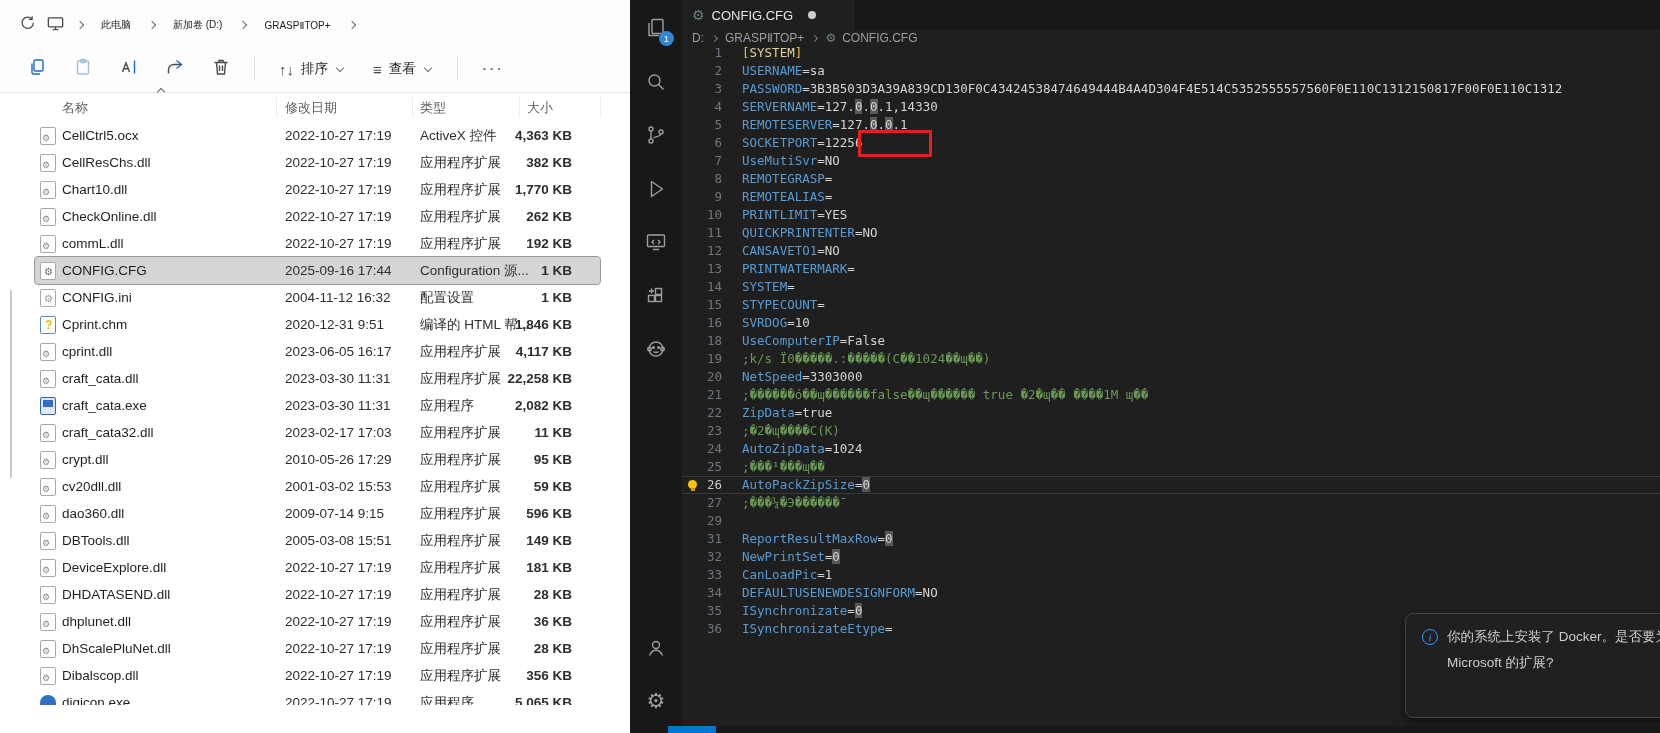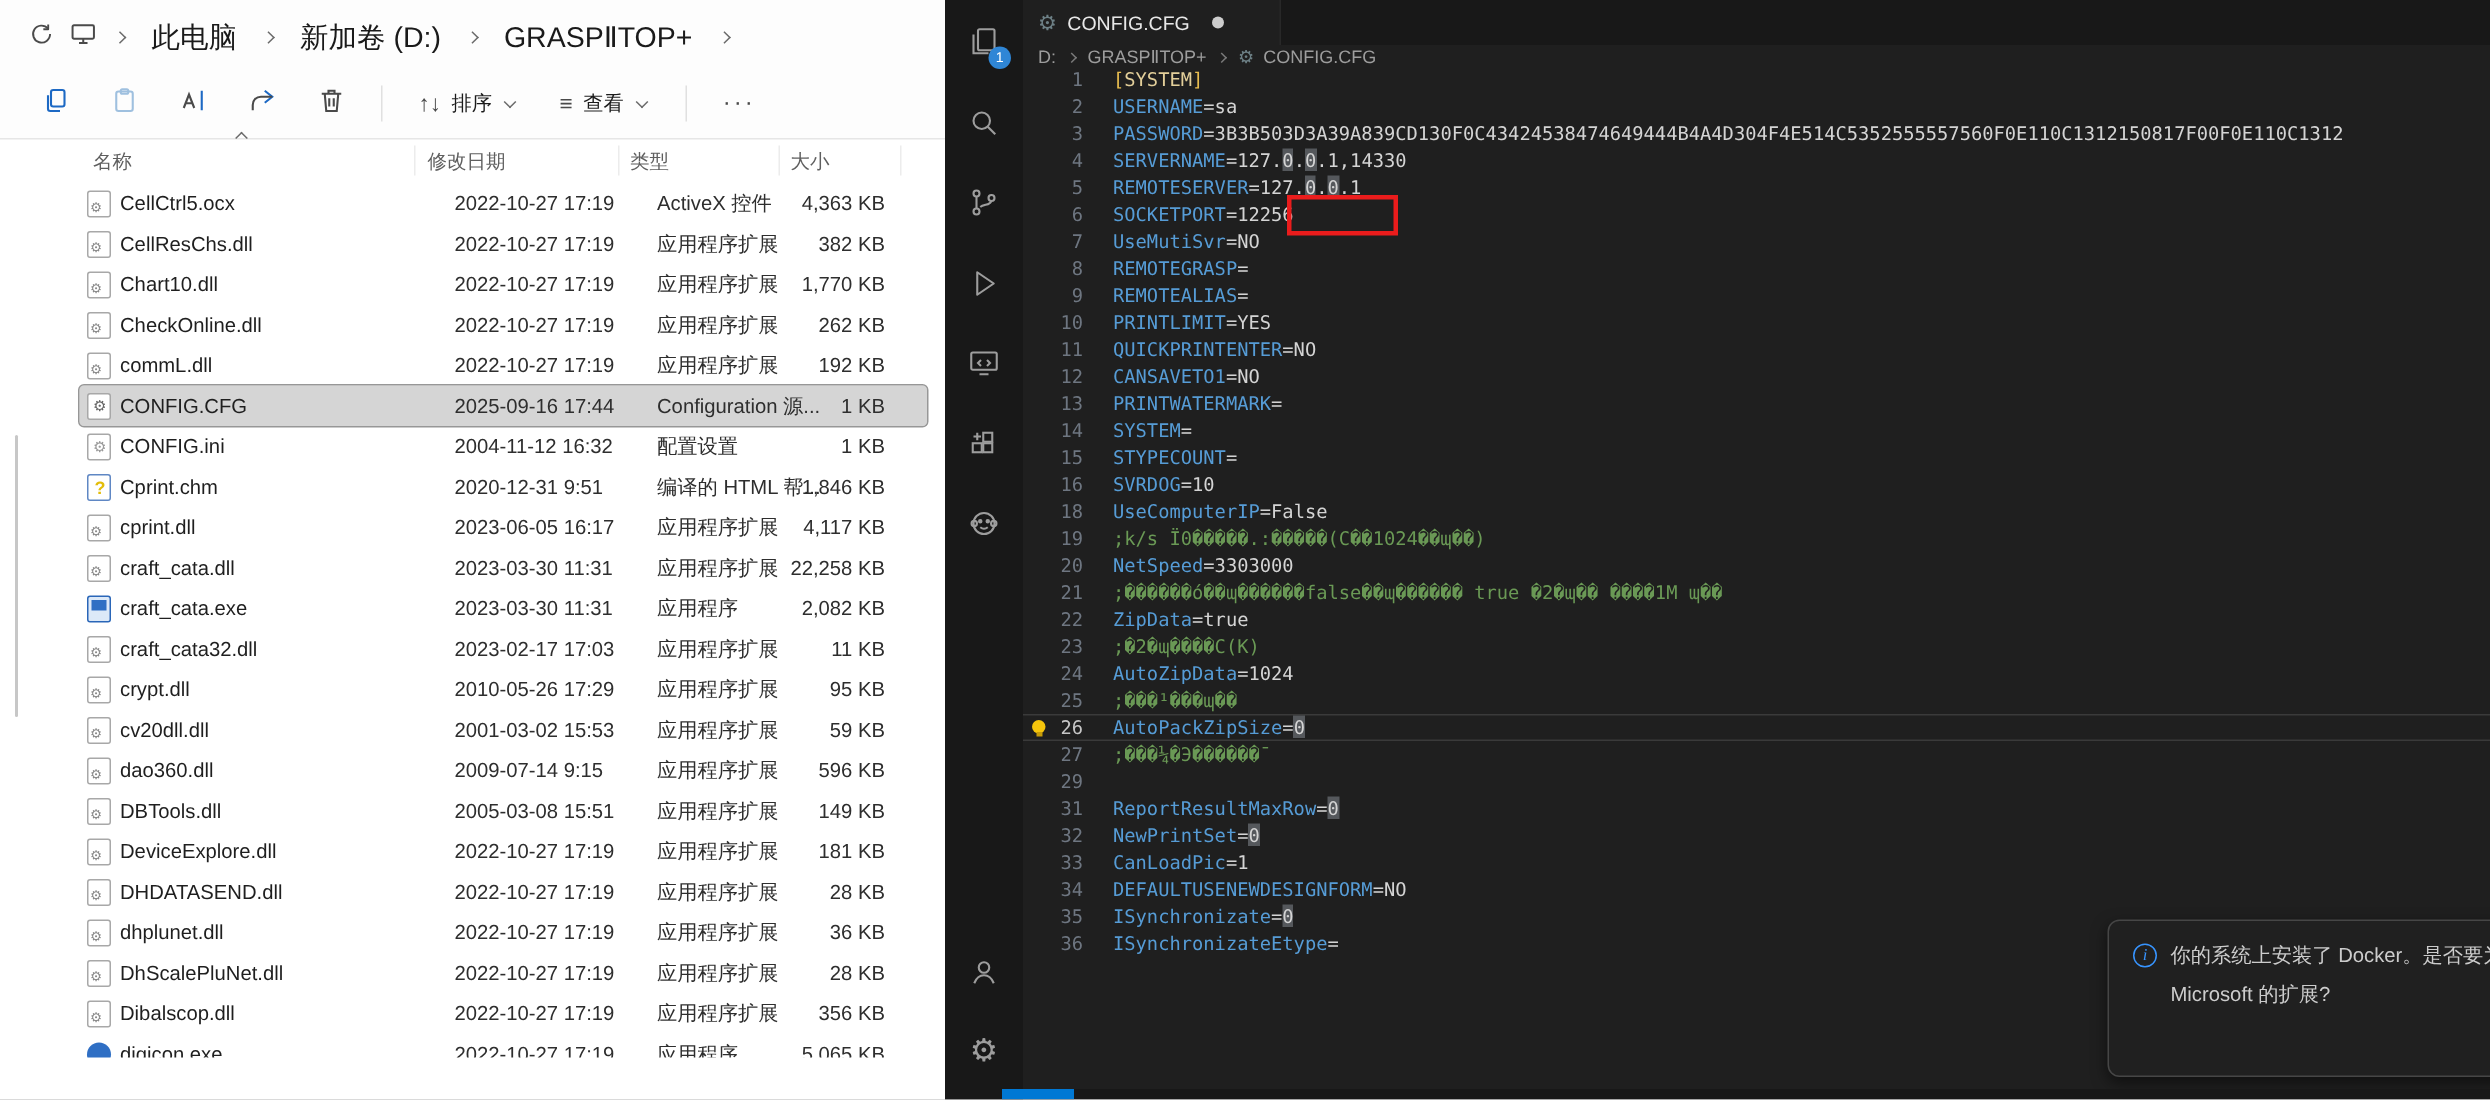--- a/index.html
+++ b/index.html
@@ -4,45 +4,45 @@
 <style>
   * { margin:0; padding:0; box-sizing:border-box; }
   html,body { width:1660px; height:733px; overflow:hidden; background:#fff;
               font-family:"Liberation Sans", sans-serif; }
   .screen { position:relative; width:1660px; height:733px; overflow:hidden; background:#fff; }
 
   
   .explorer { position:absolute; left:0; top:0; width:630px; height:733px; background:#fff; }
   .addrbar { position:absolute; left:0; top:0; width:630px; height:46px; background:#fdfdfd; }
   .addr-inner { position:absolute; left:18px; top:8px; height:34px; display:flex; align-items:center; gap:10px; color:#333; }
-  .crumb { font-size:19px; color:#1a1a1a; padding:2px 6px; border-radius:4px; white-space:nowrap; }
+  .crumb { font-size:10px; color:#1a1a1a; padding:2px 6px; border-radius:4px; white-space:nowrap; }
   .chev { display:inline-block; width:6px; height:6px; border-right:1.4px solid #6a6a6a; border-bottom:1.4px solid #6a6a6a; transform:rotate(-45deg); margin:0 2px; }
   .chev.down { transform:rotate(45deg); margin-top:-3px; }
   .chev.up { transform:rotate(225deg); }
 
   .toolbar { position:absolute; left:0; top:46px; width:630px; height:47px; background:#fdfdfd;
              border-bottom:1px solid #e6e6e6; display:flex; align-items:center; padding-left:18px; gap:8px; }
   .tbtn { width:38px; height:34px; display:flex; align-items:center; justify-content:center; border-radius:5px; }
   .tdiv { width:1px; height:24px; background:#e0e0e0; margin:0 6px; }
   .tdrop { display:flex; align-items:center; gap:7px; font-size:13.5px; color:#1b1b1b; padding:6px 10px; border-radius:5px; }
   .tglyph { font-size:15px; color:#4a4a4a; line-height:1; }
   .more { font-size:16px; letter-spacing:2px; color:#4a4a4a; padding:0 10px; }
 
   .cols { position:absolute; left:0; top:93px; width:630px; height:29px; font-size:13px; color:#5f5f5f; }
   .colh { position:absolute; top:6px; }
   .col-sep { position:absolute; top:4px; width:1px; height:20px; background:#ececec; }
   .sortmark { position:absolute; left:156px; top:-4px; }
 
-  .file-rows { position:absolute; left:0; top:122px; width:630px; height:583px; overflow:hidden;padding-left:18px; }
+  .file-rows { position:absolute; left:0; top:122px; width:630px; height:583px; overflow:hidden; }
   .row { position:relative; width:565px; height:27px; margin-left:35px; display:flex; align-items:center; border-radius:3px; }
   .row.selected { background:#d5d5d5; outline:1px solid #979797; }
   .fname { position:absolute; left:27px; font-size:13.5px; color:#1f1f1f; white-space:nowrap; }
   .fdate { position:absolute; left:250px; font-size:13.5px; color:#2e2e2e; white-space:nowrap; }
   .ftype { position:absolute; left:385px; font-size:13.5px; color:#2e2e2e; white-space:nowrap; }
-  .fsize { position:absolute; right:28px; font-size:13.5px; color:#2e2e2e; white-space:nowrap; text-align:right; }
+  .fsize { position:absolute; right:28px; font-size:13.5px; color:#2e2e2e; white-space:nowrap; text-align:right;font-weight:bold; }
 
   .ficon { position:absolute; left:5px; width:16px; height:18px; background:#fff; border:1px solid #a8a8a8; border-radius:2px; }
   .ficon::after { position:absolute; font-size:9px; line-height:1; }
   .ficon.dll::after  { content:"⚙"; color:#8a8a8a; left:1px; bottom:1px; }
   .ficon.cfg::after  { content:"⚙"; color:#666;    left:3px; top:4px; font-size:10px; }
   .ficon.ini::after  { content:"⚙"; color:#9a9a9a; left:3px; top:4px; font-size:10px; }
   .ficon.chm { border-color:#5f87c4; }
   .ficon.chm::after  { content:"?"; color:#e3bd0a; font-weight:bold; font-size:12px; left:4px; top:2px; }
   .ficon.exe { border-color:#2a66b8; background:#dce9f8; }
   .ficon.exe::after { content:""; left:2px; top:2px; width:10px; height:7px; background:#2f6fc4; }

